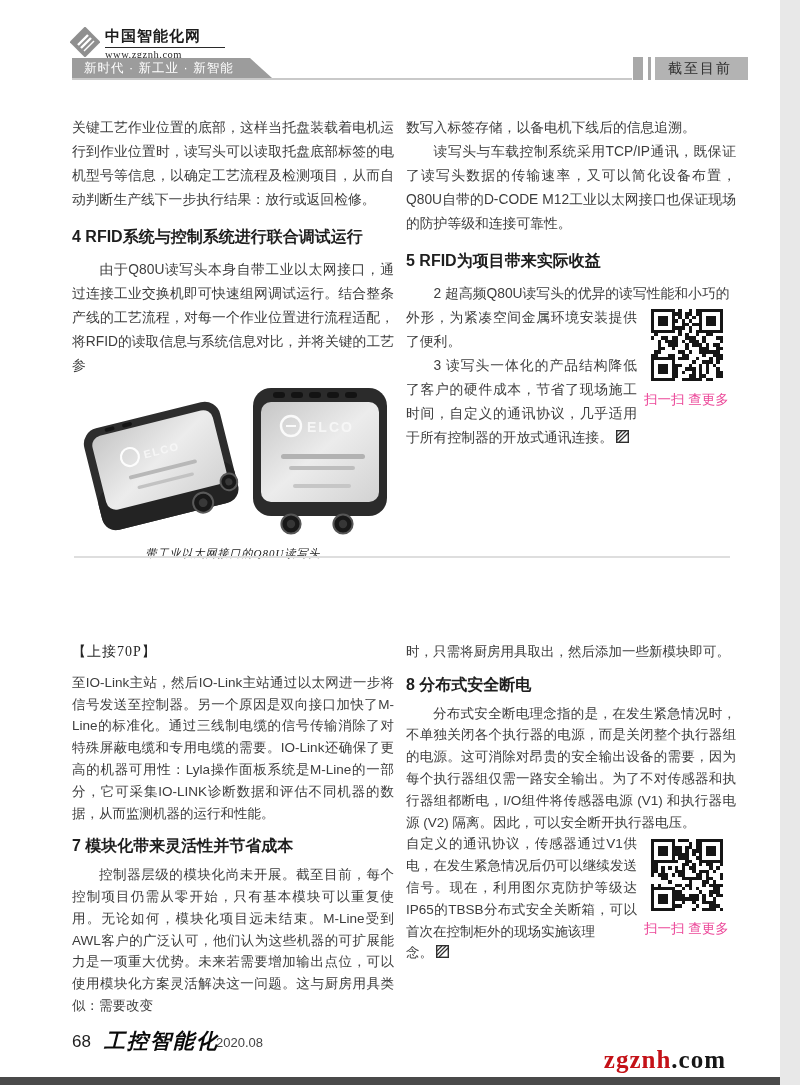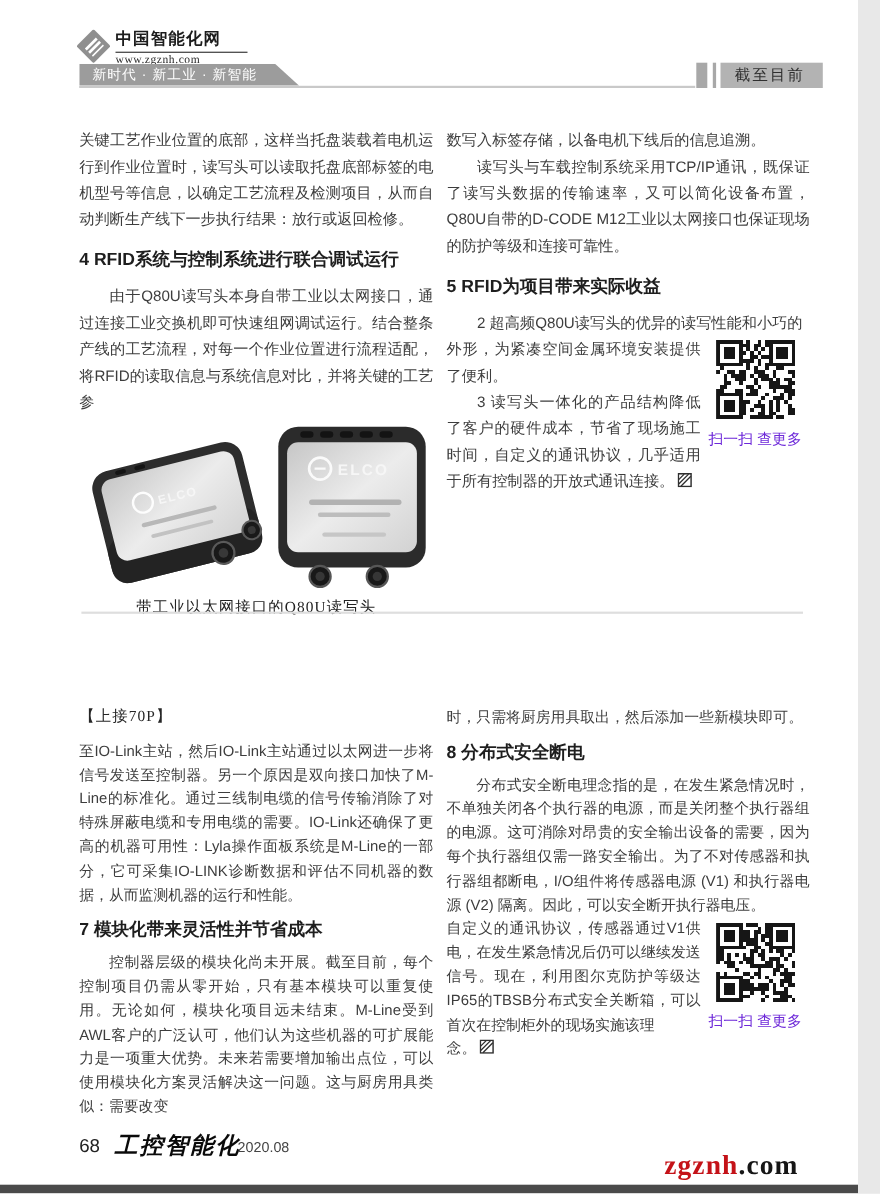--- a/index.html
+++ b/index.html
@@ -38,31 +38,31 @@
   .top-article .h{margin:13px 0 9px;}
   .bottom-article .h{margin:11px 0 7px;}
   .note{font-family:"Liberation Serif","DejaVu Serif",serif;font-size:14px;color:#262626;
         margin:0 0 9px;letter-spacing:1px;}
 
   
   .wrap-row{display:flex;}
   .wrap-text{width:231px;}
   .wrap-side{width:99px;text-align:center;}
   .qr{width:72px;height:72px;margin:0 auto;}
-  .qr-caption{font-size:13.5px;color:#6d28d9;margin-top:7px;white-space:nowrap;}
+  .qr-caption{font-size:13.5px;color:#ec4899;margin-top:7px;white-space:nowrap;}
   .top-article .wrap-side .qr{margin-top:3px;}
   .bottom-article .wrap-side .qr{margin-top:6px;}
 
   .endmark{display:inline-block;vertical-align:-1px;margin-left:3px;}
 
   
   .figure{margin-top:6px;width:322px;}
   .figure svg{display:block;margin:0 auto;}
-  .fig-caption{font-family:"Liberation Serif","DejaVu Serif",serif;
-               font-size:14px;color:#222;text-align:center;margin-top:5px;letter-spacing:1px;}
+  .fig-caption{font-family:"Liberation Serif","DejaVu Serif",serif;font-style:italic;
+               font-size:11px;color:#222;text-align:center;margin-top:5px;letter-spacing:1px;}
 
   .divider{position:absolute;left:74px;top:556px;width:656px;height:2px;background:#dedede;}
 
   
   .page-num{position:absolute;left:72px;top:1032px;font-size:17px;color:#222;}
   .mag-logo{position:absolute;left:104px;top:1027px;font-family:Liberation Sans, sans-serif;
             font-weight:bold;font-style:italic;font-size:21px;color:#0a0a0a;letter-spacing:2px;}
   .issue{position:absolute;left:216px;top:1035px;font-size:13px;color:#444;}
   .site-footer{position:absolute;right:54px;top:1046px;font-size:25px;font-weight:bold;letter-spacing:1px;font-family:Liberation Serif, serif;}
   .site-footer .red{color:#c41218;}

